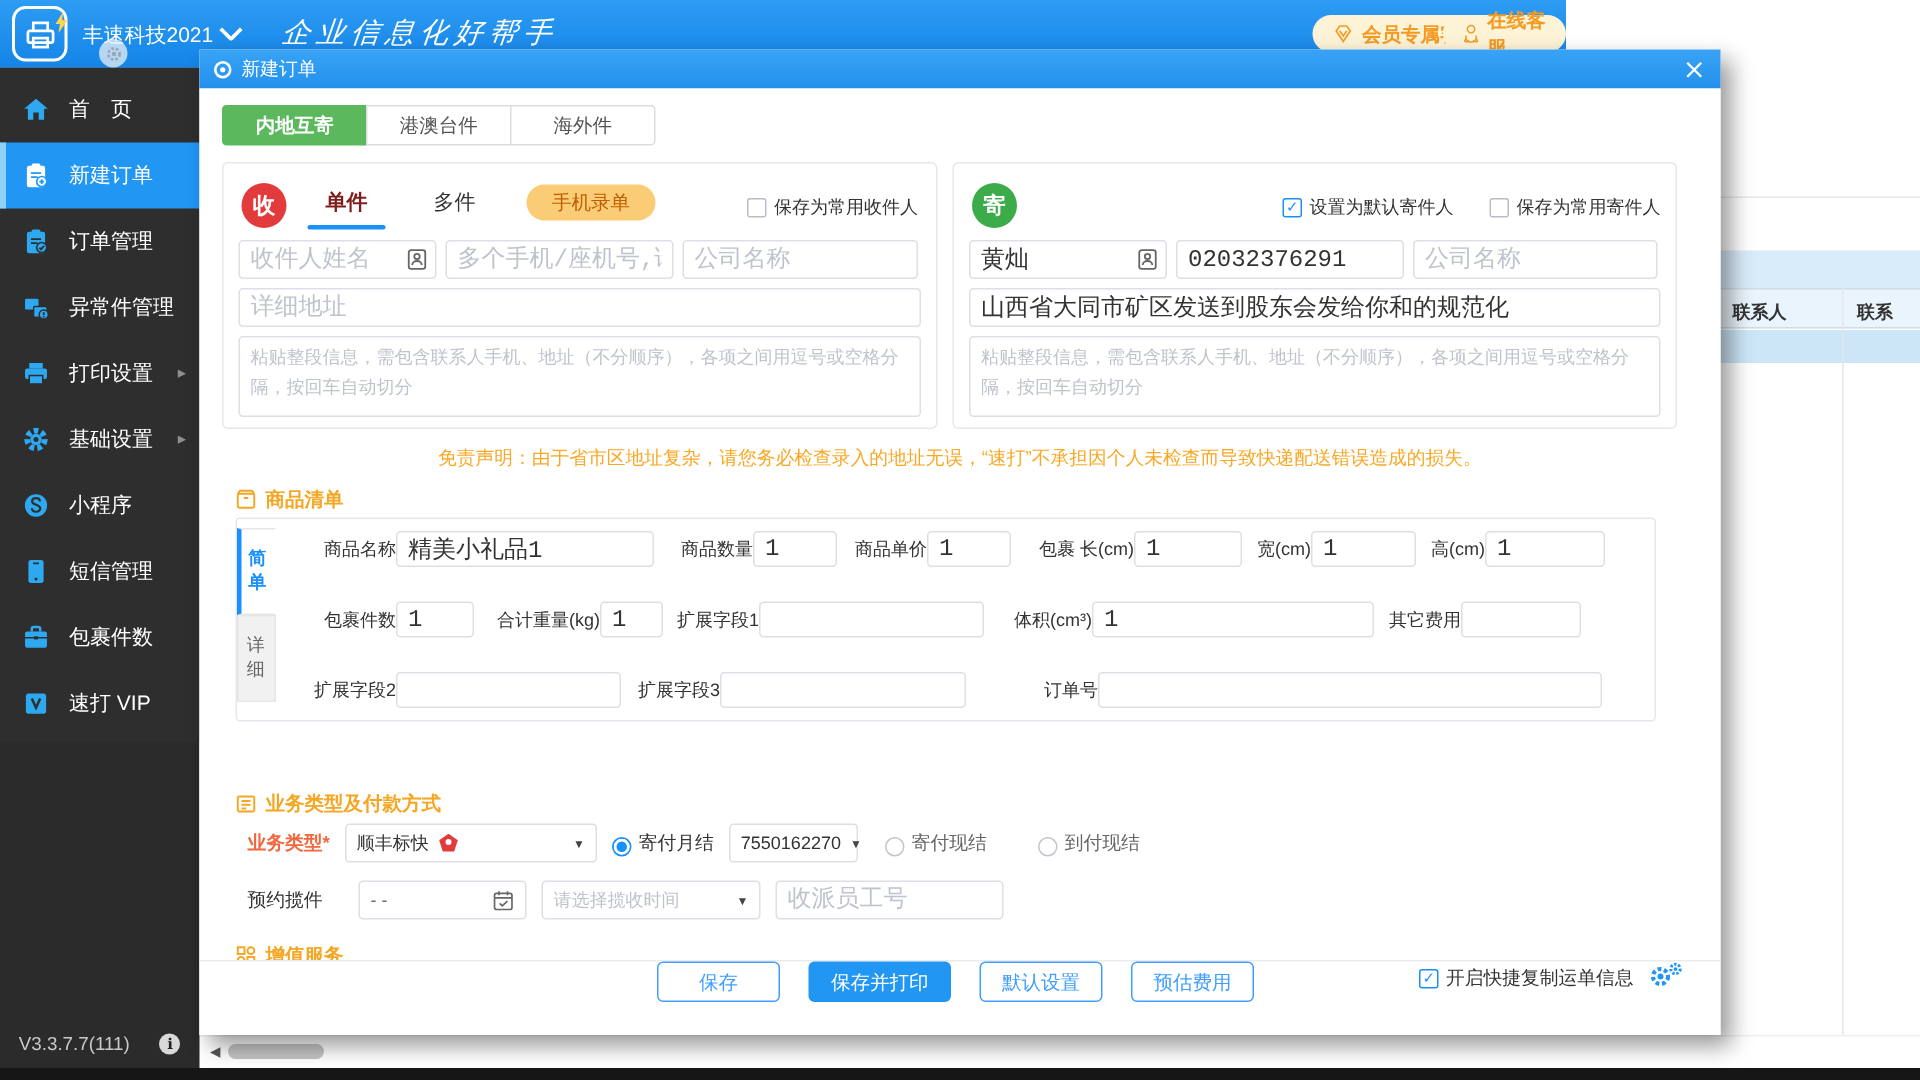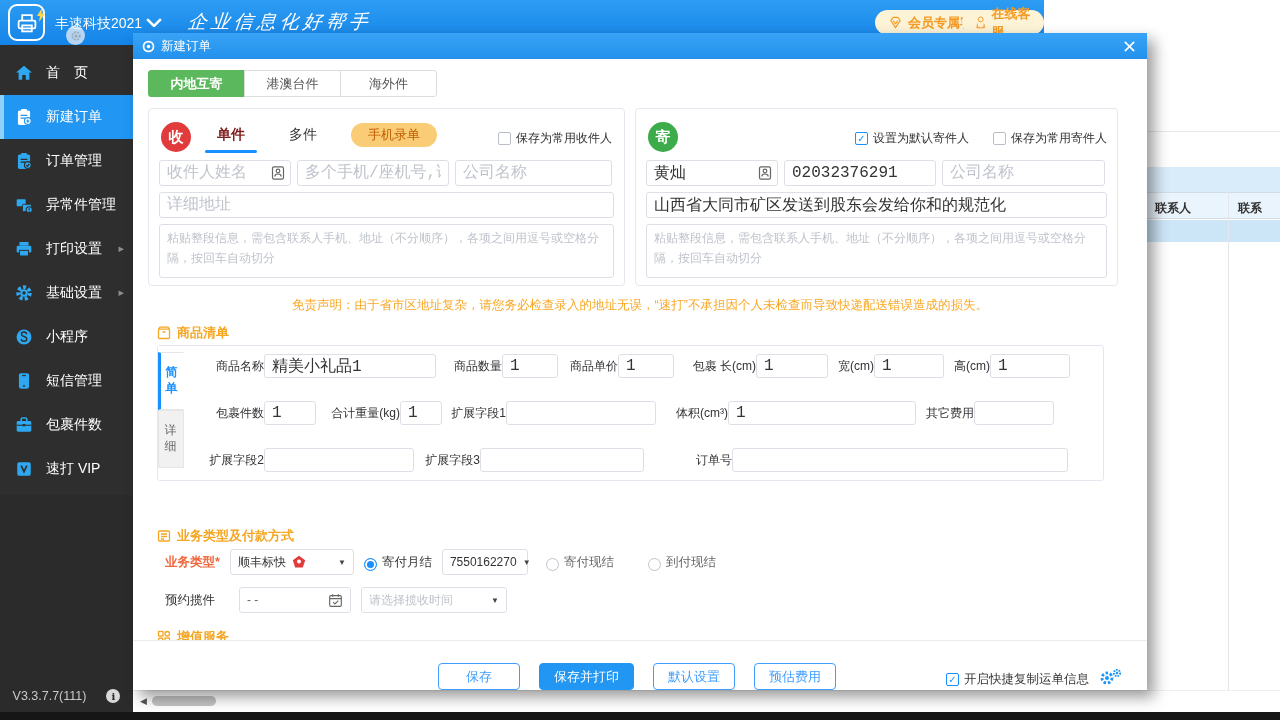--- a/index.html
+++ b/index.html
@@ -57,21 +57,21 @@
 .bg-hscroll .thumb{position:absolute;left:19px;top:5px;width:64px;height:10px;border-radius:5px;background:#c4c4c4;cursor:pointer}
 .bottomstrip{position:absolute;left:0;top:712px;width:1280px;height:8px;background:#161616;z-index:8}
 
 
 .modal{position:absolute;left:133px;top:33px;width:1014px;height:657px;background:#fff;z-index:10;box-shadow:7px 7px 14px rgba(0,0,0,.4)}
 .mhead{position:relative;height:26px;background:linear-gradient(180deg,#38a3f6,#2391ec);display:flex;align-items:center;padding-left:9px;gap:6px;color:#fff;font-size:12.5px}
 .mico{width:13px;height:13px;display:flex}
 .mclose{position:absolute;right:9px;top:4px;width:18px;height:18px;display:flex;align-items:center;justify-content:center;cursor:pointer}
 .mclose svg{width:13px;height:13px}
 .mbody{position:absolute;left:0;top:26px;width:1014px;height:581px;background:#fff;overflow:hidden}
-.mfoot{position:absolute;left:0;bottom:0;width:1014px;height:50px;background:#fff;border-top:1px solid #ebebeb;display:flex;align-items:flex-end;padding-left:305px;gap:19px;z-index:3}
+.mfoot{position:absolute;left:0;bottom:0;width:1014px;height:50px;background:#fff;border-top:1px solid #ebebeb;display:flex;align-items:flex-start;padding-left:305px;gap:19px;z-index:3}
 
 
 .mtabs{position:absolute;left:15px;top:11px;display:flex}
 .mtab{width:97px;height:27px;border:1px solid #ddd;margin-left:-1px;background:#fff;color:#555;font-size:13px;display:flex;align-items:center;justify-content:center;cursor:pointer}
 .mtab:first-child{border-radius:3px 0 0 3px;margin-left:0}
 .mtab:last-child{border-radius:0 3px 3px 0}
 .mtab.active{background:#5cb85c;border-color:#5cb85c;color:#fff;font-weight:bold}
 
 
 .panel{position:absolute;top:49px;height:178px;border:1px solid #e4e7ed;border-radius:4px;background:#fff}
@@ -485,21 +485,21 @@
 
       <div class="sech biz-h">
         <svg viewBox="0 0 14 14" fill="none" stroke="currentColor" stroke-width="1.3">
             <rect x="1.5" y="2" width="11" height="10" rx="1"></rect>
             <path d="M4 5 H10 M4 7.5 H10 M4 10 H7"></path>
           </svg>
         <span>业务类型及付款方式</span>
       </div>
       <div class="bizrow b1">
         <span class="bizlabel">业务类型*</span>
-        <div class="sel" style="width:124px">
+        <div class="sel" style="width:168px">
           <span>顺丰标快</span>
           <svg width="14" height="14" viewBox="0 0 14 14">
               <path d="M7 .8 L13.2 5.2 L10.8 12.6 H3.2 L.8 5.2 Z" fill="#e23b3b"></path>
               <circle cx="7" cy="6.4" r="2" fill="#fff"></circle>
             </svg>
           <span class="car">▼</span>
         </div>
         <label class="rad on">
           <span class="rdot"></span>
           <span>寄付月结</span>
@@ -526,20 +526,21 @@
                 <rect x="1.8" y="2.8" width="12.4" height="11.4" rx="1.4"></rect>
                 <path d="M1.8 6 H14.2 M5 1.2 V4 M11 1.2 V4"></path>
                 <path d="M5.5 9.8 l1.8 1.8 L11 8.2"></path>
               </svg>
             </span>
         </div>
         <div class="sel" style="width:146px">
           <span class="ph">请选择揽收时间</span>
           <span class="car">▼</span>
         </div>
+        <input class="in" style="width: 152px;" placeholder="收派员工号">
       </div>
 
       <div class="sech addon-h">
         <svg viewBox="0 0 14 14" fill="none" stroke="currentColor" stroke-width="1.3">
             <rect x="1.5" y="1.5" width="4.5" height="4.5"></rect>
             <rect x="8" y="1.5" width="4.5" height="4.5" rx="2.2"></rect>
             <rect x="1.5" y="8" width="4.5" height="4.5" rx="2.2"></rect>
             <rect x="8" y="8" width="4.5" height="4.5"></rect>
           </svg>
         <span>增值服务</span>

